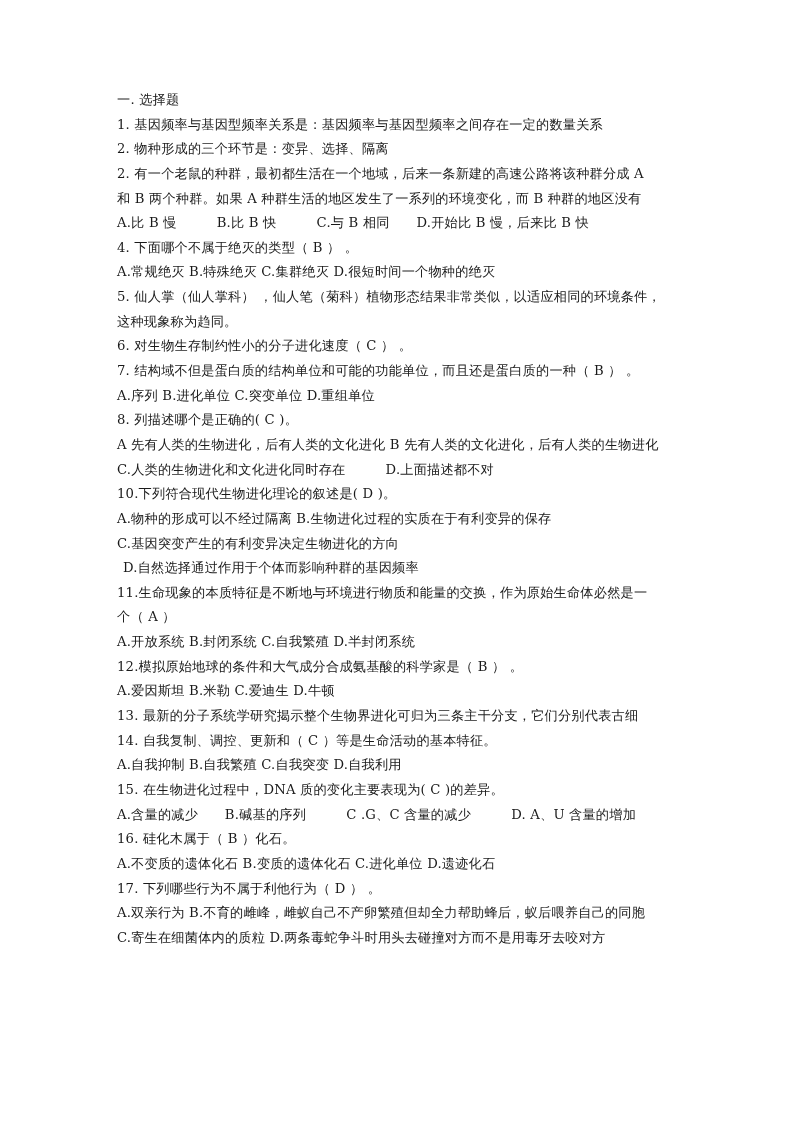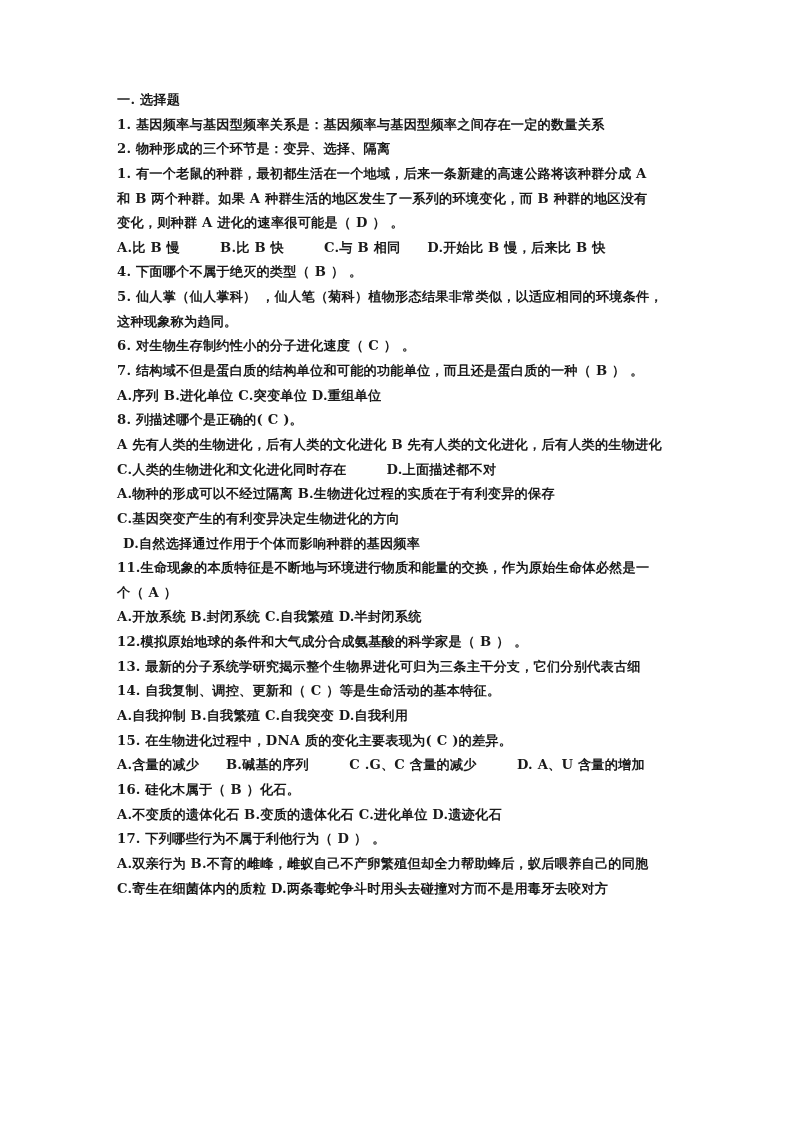--- a/index.html
+++ b/index.html
@@ -5,58 +5,59 @@
   html, body { margin: 0; padding: 0; background: #ffffff; }
   body { width: 793px; height: 1122px; position: relative; overflow: hidden; }
   .page {
     position: absolute;
     left: 117px;
     top: 88px;
     width: 570px;
     font-family: "DejaVu Serif", "Liberation Serif", serif;
     font-size: 13.2px;
     color: #1a1a1a;
-    font-weight: bold;
   }
   .line {
     height: 24.65px;
     line-height: 24.65px;
     white-space: nowrap;
     overflow: visible;
     letter-spacing: 0.2px;
   }
   .indent1 { padding-left: 6px; }
 </style>
 </head>
 <body>
 
 <div class="page">
   <div class="line">一. 选择题</div>
   <div class="line">1. 基因频率与基因型频率关系是：基因频率与基因型频率之间存在一定的数量关系</div>
   <div class="line">2. 物种形成的三个环节是：变异、选择、隔离</div>
-  <div class="line">1. 有一个老鼠的种群，最初都生活在一个地域，后来一条新建的高速公路将该种群分成 A</div>
+  <div class="line">2. 有一个老鼠的种群，最初都生活在一个地域，后来一条新建的高速公路将该种群分成 A</div>
   <div class="line">和 B 两个种群。如果 A 种群生活的地区发生了一系列的环境变化，而 B 种群的地区没有</div>
-  <div class="line">变化，则种群 A 进化的速率很可能是（ D ） 。</div>
   <div class="line">A.比 B 慢　　　B.比 B 快　　　C.与 B 相同　　D.开始比 B 慢，后来比 B 快</div>
   <div class="line">4. 下面哪个不属于绝灭的类型（ B ） 。</div>
+  <div class="line">A.常规绝灭 B.特殊绝灭 C.集群绝灭 D.很短时间一个物种的绝灭</div>
   <div class="line">5.  仙人掌（仙人掌科） ，仙人笔（菊科）植物形态结果非常类似，以适应相同的环境条件，</div>
   <div class="line">这种现象称为趋同。</div>
   <div class="line">6.  对生物生存制约性小的分子进化速度（ C ） 。</div>
   <div class="line">7.  结构域不但是蛋白质的结构单位和可能的功能单位，而且还是蛋白质的一种（ B ） 。</div>
   <div class="line">A.序列 B.进化单位 C.突变单位 D.重组单位</div>
   <div class="line">8.  列描述哪个是正确的( C )。</div>
   <div class="line">A 先有人类的生物进化，后有人类的文化进化 B 先有人类的文化进化，后有人类的生物进化</div>
   <div class="line">C.人类的生物进化和文化进化同时存在　　　D.上面描述都不对</div>
+  <div class="line">10.下列符合现代生物进化理论的叙述是( D )。</div>
   <div class="line">A.物种的形成可以不经过隔离 B.生物进化过程的实质在于有利变异的保存</div>
   <div class="line">C.基因突变产生的有利变异决定生物进化的方向</div>
   <div class="line indent1">D.自然选择通过作用于个体而影响种群的基因频率</div>
   <div class="line">11.生命现象的本质特征是不断地与环境进行物质和能量的交换，作为原始生命体必然是一</div>
   <div class="line">个（ A ）</div>
   <div class="line">A.开放系统 B.封闭系统 C.自我繁殖 D.半封闭系统</div>
   <div class="line">12.模拟原始地球的条件和大气成分合成氨基酸的科学家是（ B ） 。</div>
+  <div class="line">A.爱因斯坦 B.米勒 C.爱迪生 D.牛顿</div>
   <div class="line">13. 最新的分子系统学研究揭示整个生物界进化可归为三条主干分支，它们分别代表古细</div>
   <div class="line">14.  自我复制、调控、更新和（ C ）等是生命活动的基本特征。</div>
   <div class="line">A.自我抑制 B.自我繁殖 C.自我突变 D.自我利用</div>
   <div class="line">15.  在生物进化过程中，DNA 质的变化主要表现为( C )的差异。</div>
   <div class="line">A.含量的减少　　B.碱基的序列　　　C .G、C 含量的减少　　　D. A、U 含量的增加</div>
   <div class="line">16. 硅化木属于（ B ）化石。</div>
   <div class="line">A.不变质的遗体化石 B.变质的遗体化石 C.进化单位 D.遗迹化石</div>
   <div class="line">17. 下列哪些行为不属于利他行为（ D ） 。</div>
   <div class="line">A.双亲行为 B.不育的雌峰，雌蚁自己不产卵繁殖但却全力帮助蜂后，蚁后喂养自己的同胞</div>
   <div class="line">C.寄生在细菌体内的质粒 D.两条毒蛇争斗时用头去碰撞对方而不是用毒牙去咬对方</div>

